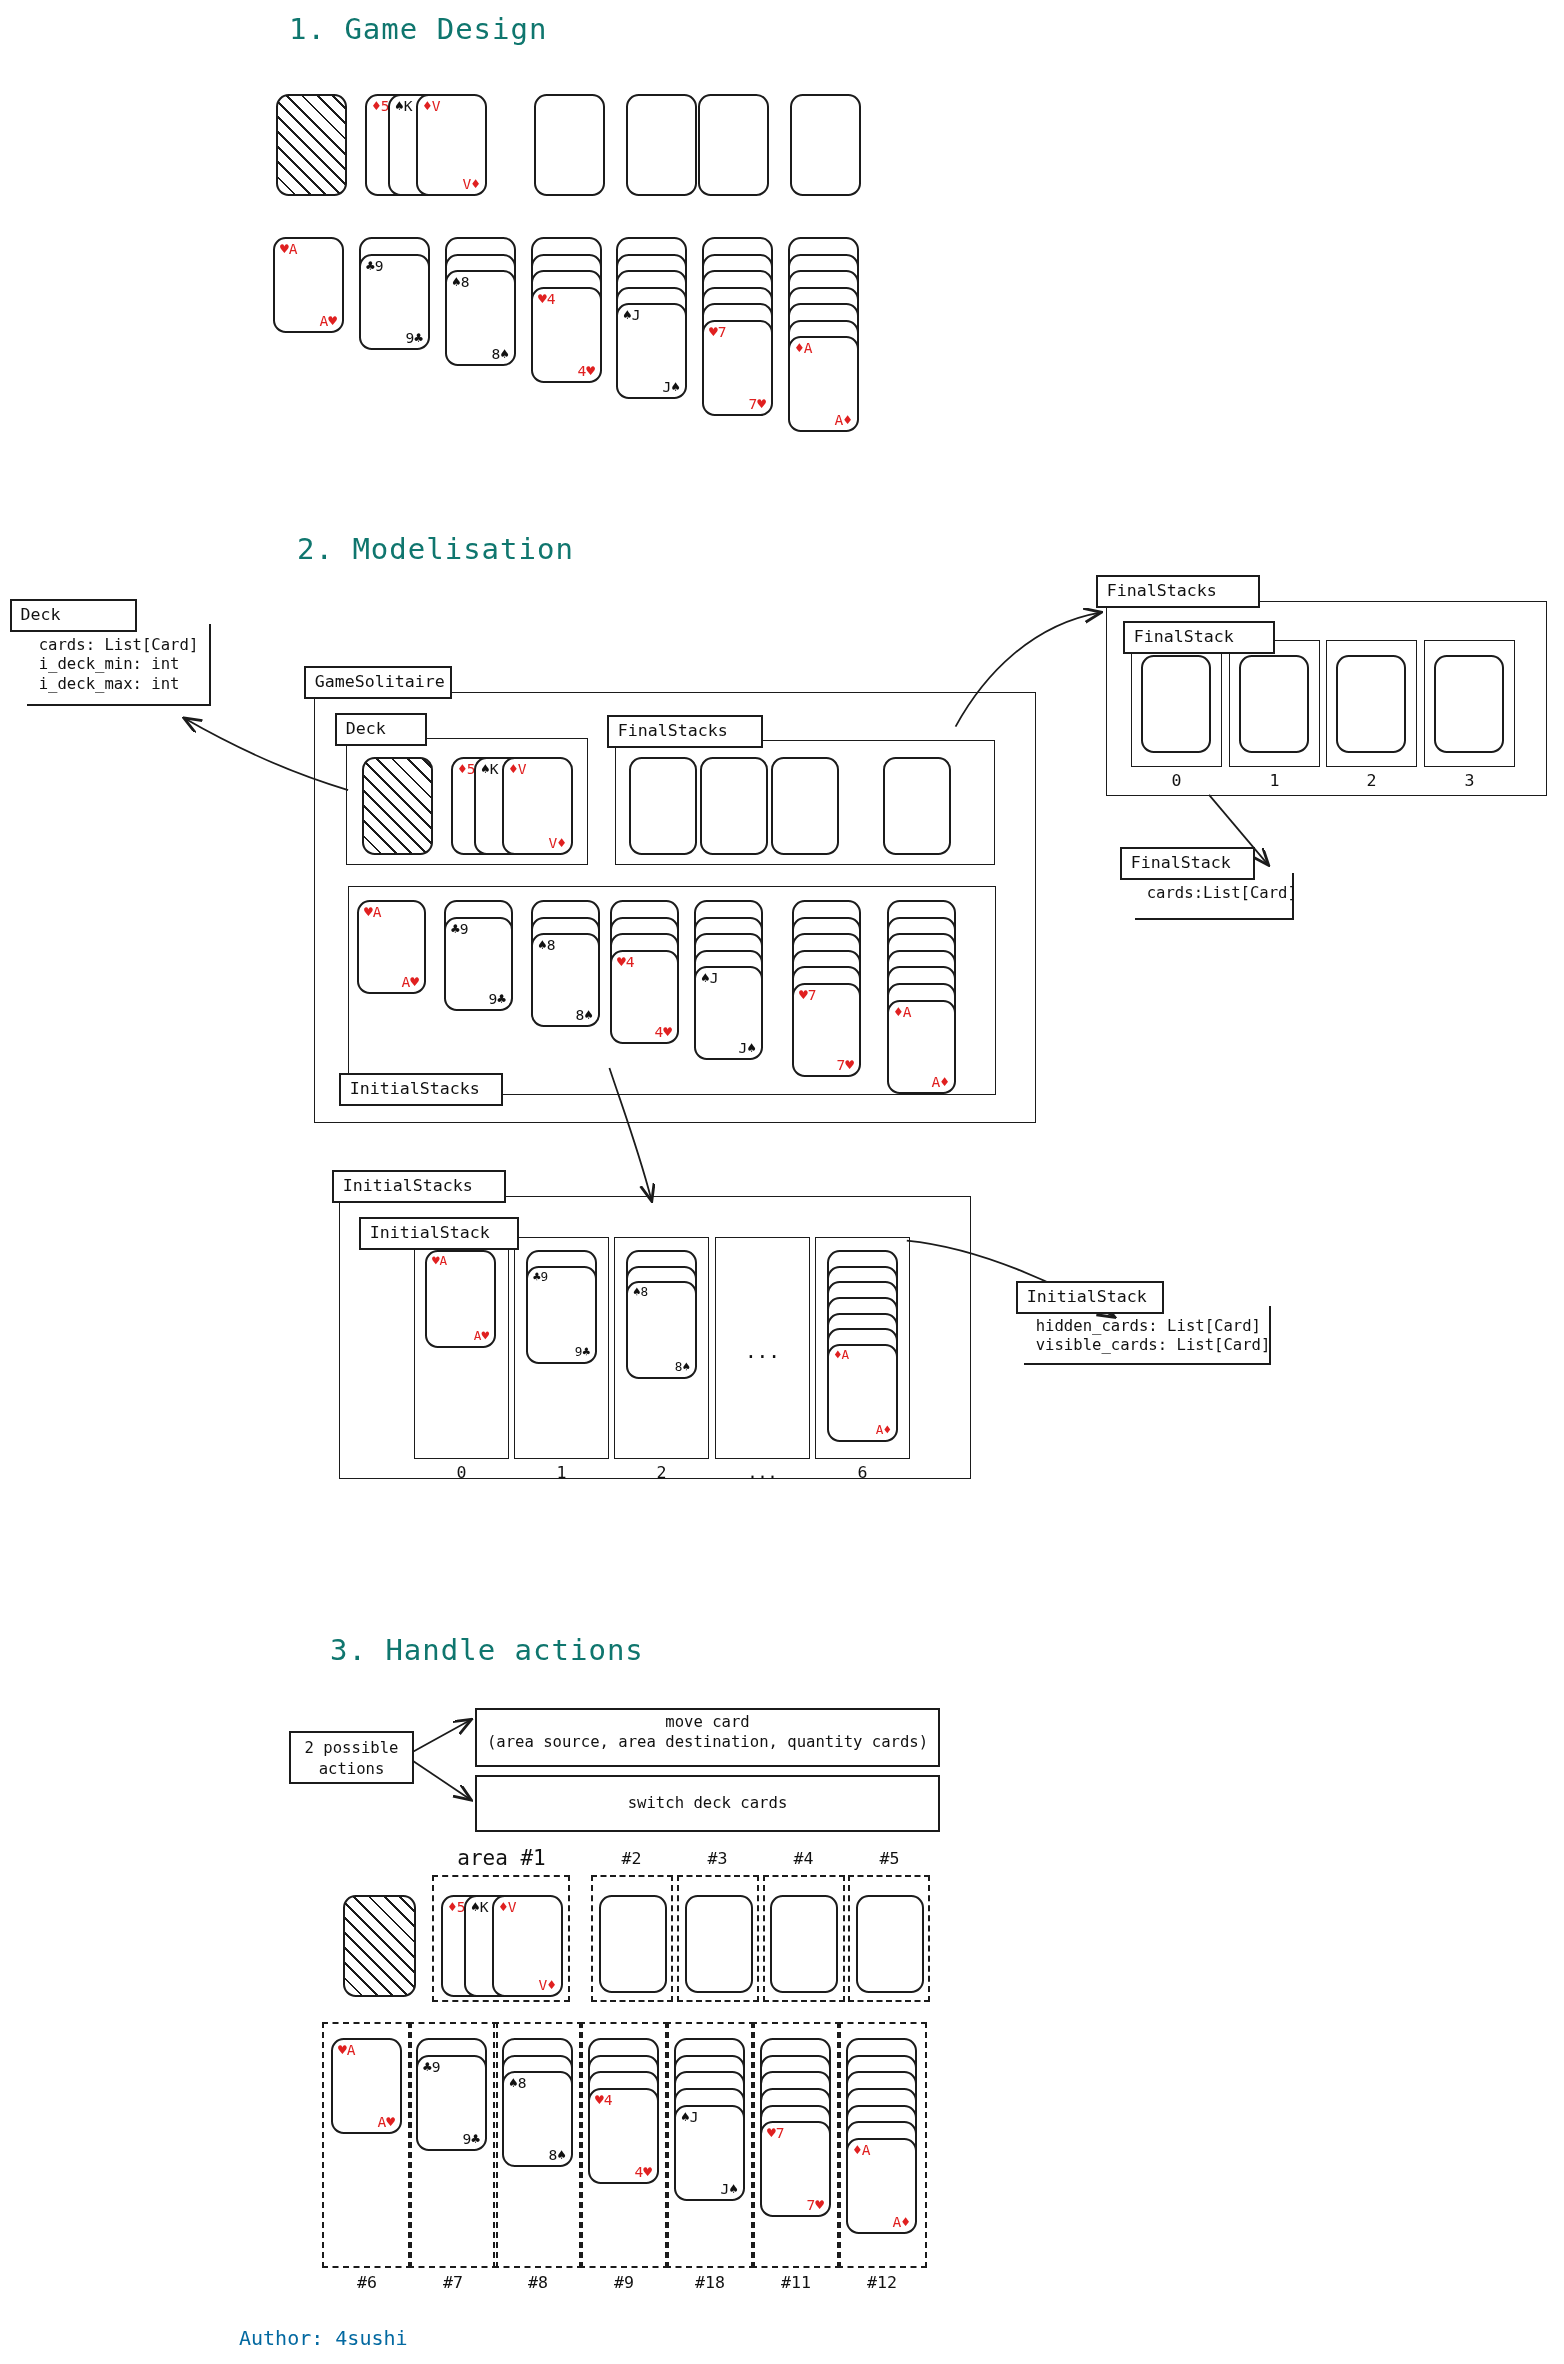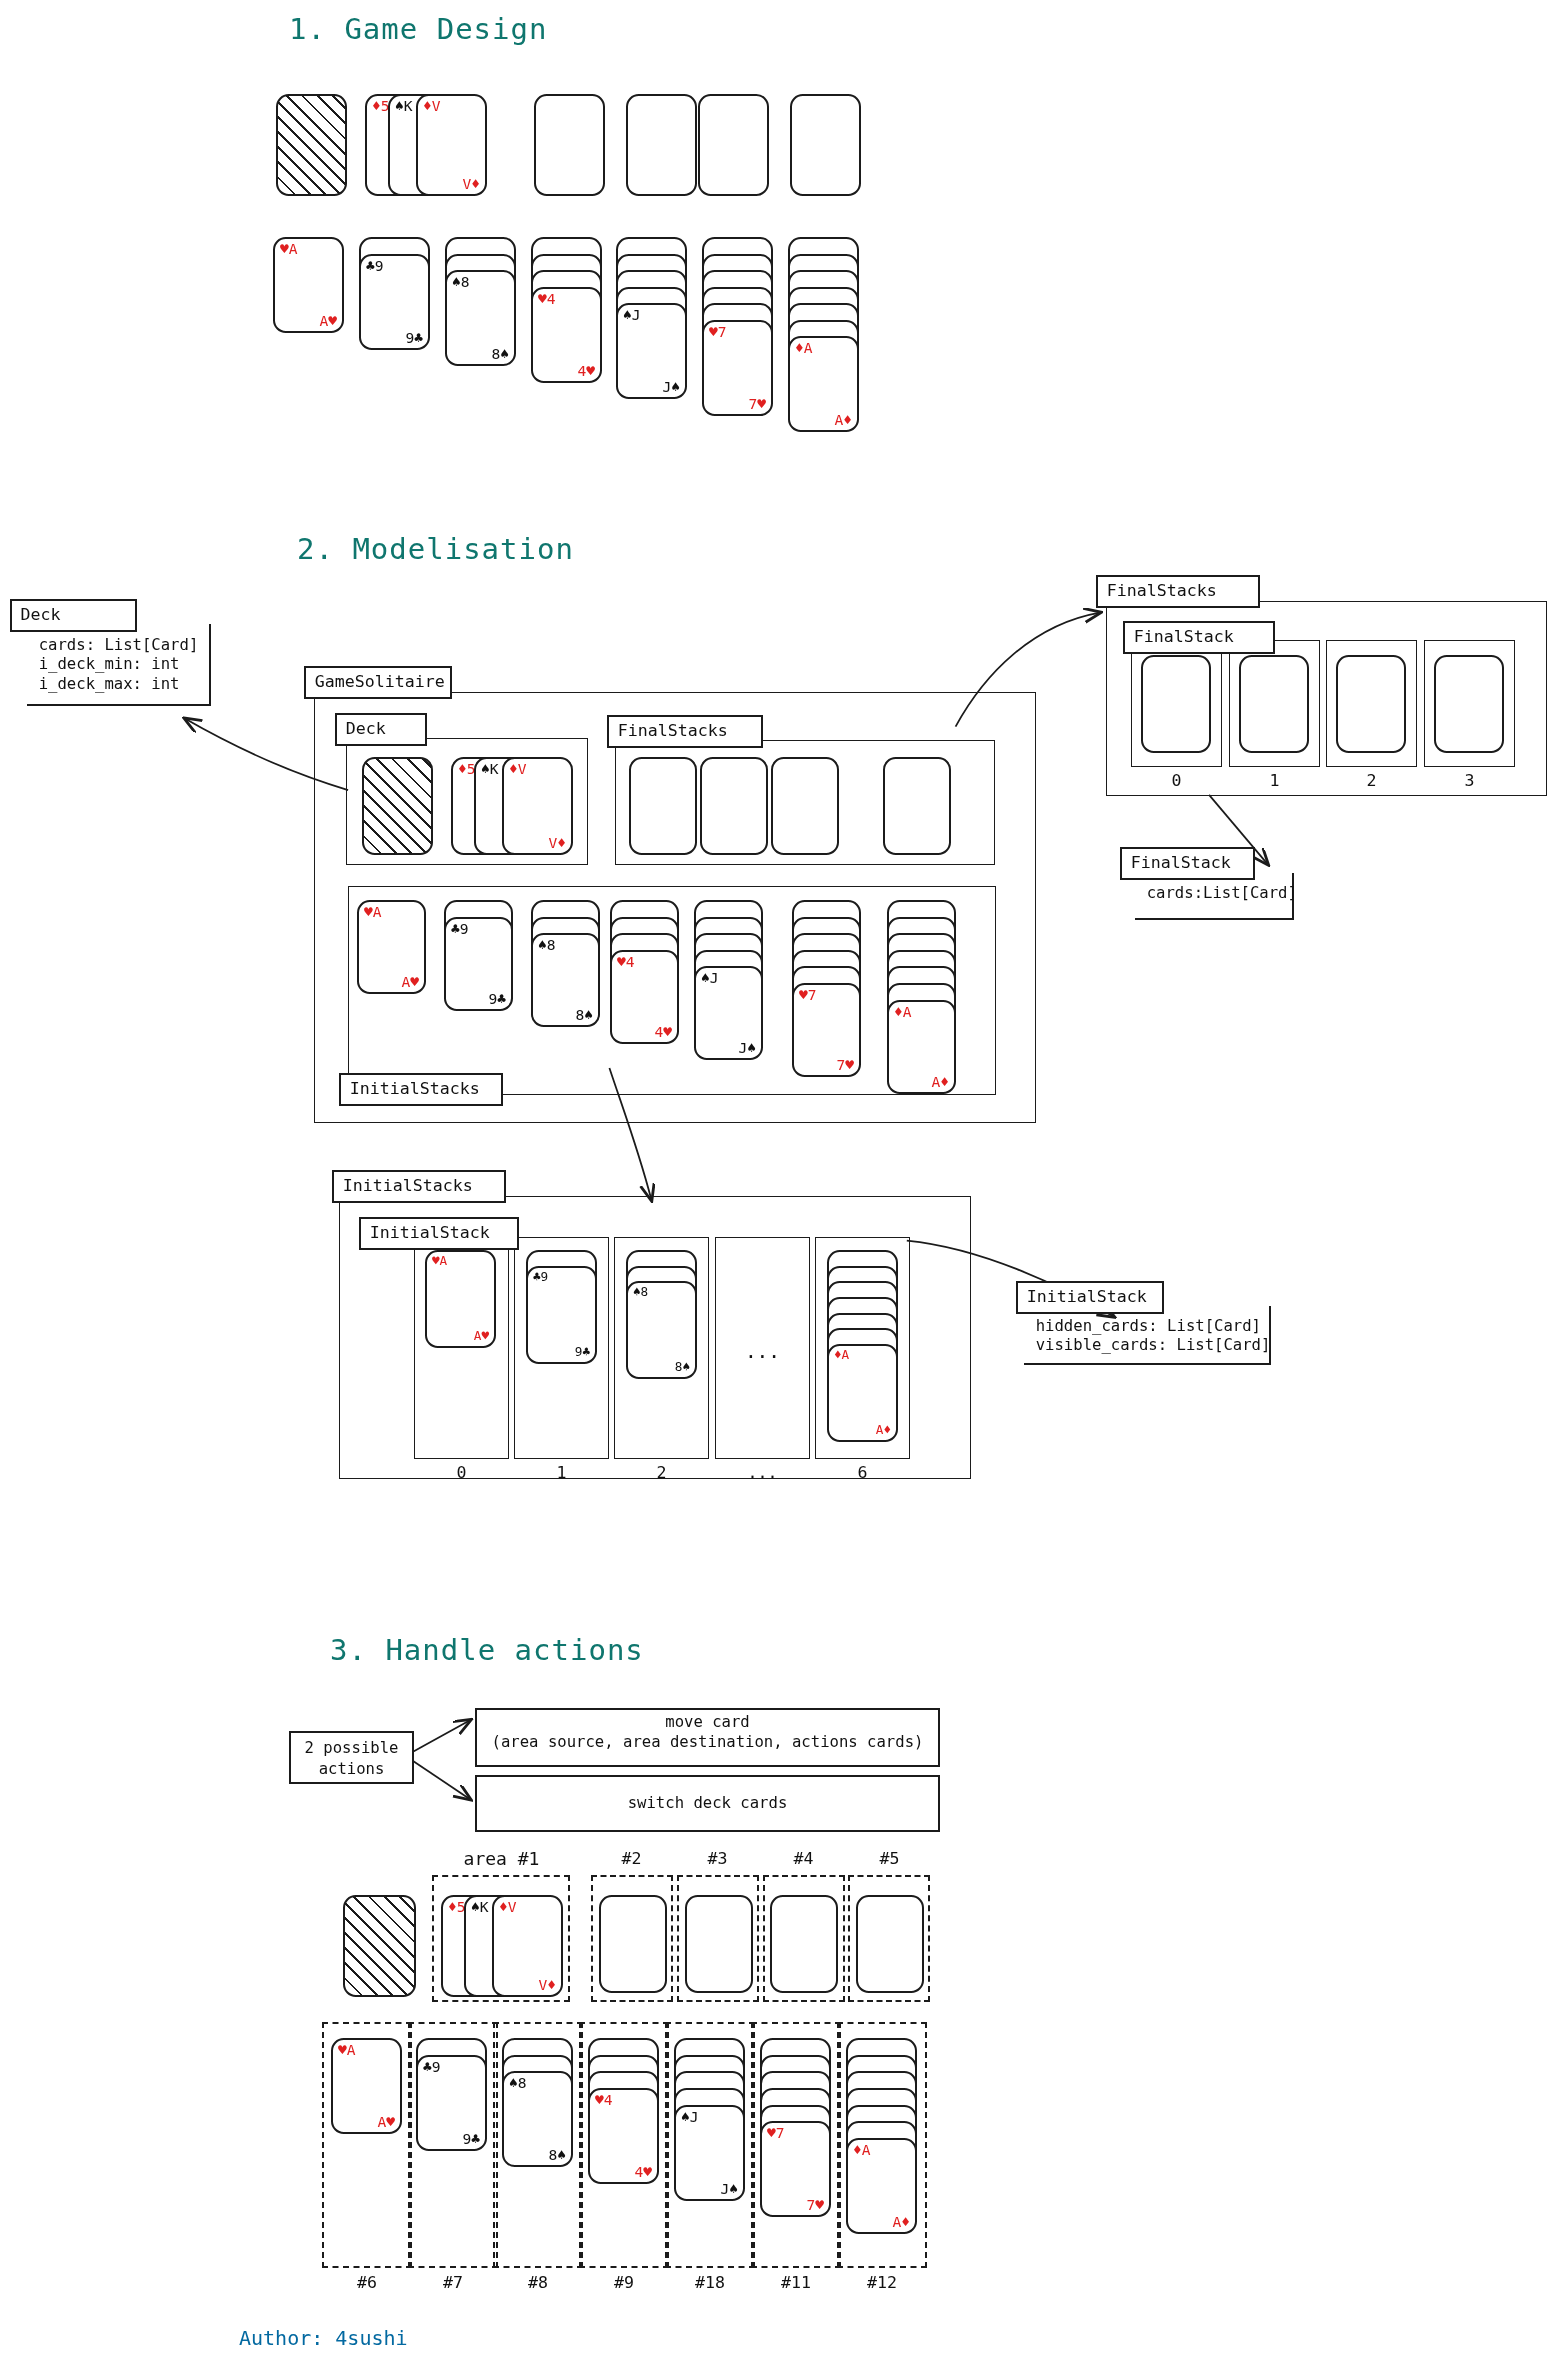--- a/index.html
+++ b/index.html
@@ -285,21 +285,21 @@
 visible_cards: List[Card]</div>
 
 <div class="abs section-title" style="left:330px;top:1633px;">3. Handle actions</div>
 
 <div class="box" style="left:289px;top:1731px;width:125px;height:53px;"></div>
 <div class="ctr" style="left:289px;top:1738px;width:125px;font-size:15.6px;line-height:20.5px;">2 possible
 actions</div>
 
 <div class="box" style="left:475px;top:1708px;width:465px;height:59px;"></div>
 <div class="ctr" style="left:475px;top:1713px;width:465px;font-size:15.6px;line-height:19.5px;">move card</div>
-<div class="ctr" style="left:475px;top:1733px;width:465px;font-size:15.6px;line-height:19.5px;">(area source, area destination, actions cards)</div>
+<div class="ctr" style="left:475px;top:1733px;width:465px;font-size:15.6px;line-height:19.5px;">(area source, area destination, quantity cards)</div>
 
 <div class="box" style="left:475px;top:1775px;width:465px;height:57px;"></div>
 <div class="ctr" style="left:475px;top:1794px;width:465px;font-size:15.6px;line-height:19.5px;">switch deck cards</div>
 
 <div id="s3-top">
     <div class="card back" style="left: 343px; top: 1895px; width: 73px; height: 102px;"></div>
     <div class="dashbox" style="left: 432px; top: 1875px; width: 138px; height: 127px;"></div>
     <div class="card" style="left: 441px; top: 1895px; width: 71px; height: 102px; z-index: 0;">
       <span class="tl red">♦5</span>
     </div>
@@ -311,21 +311,21 @@
       <span class="br red">V♦</span>
     </div>
     <div class="dashbox" style="left: 591px; top: 1875px; width: 82px; height: 127px;"></div>
     <div class="card" style="left: 599px; top: 1895px; width: 68px; height: 98px;"></div>
     <div class="dashbox" style="left: 677px; top: 1875px; width: 82px; height: 127px;"></div>
     <div class="card" style="left: 685px; top: 1895px; width: 68px; height: 98px;"></div>
     <div class="dashbox" style="left: 763px; top: 1875px; width: 82px; height: 127px;"></div>
     <div class="card" style="left: 770px; top: 1895px; width: 68px; height: 98px;"></div>
     <div class="dashbox" style="left: 848px; top: 1875px; width: 82px; height: 127px;"></div>
     <div class="card" style="left: 856px; top: 1895px; width: 68px; height: 98px;"></div>
-    <div class="ctr" style="left: 413px; top: 1848px; width: 177px; font-size: 18px;">area #1</div>
+    <div class="ctr" style="left: 413px; top: 1848px; width: 177px; font-size: 21px;">area #1</div>
     <div class="ctr" style="left: 571px; top: 1848px; width: 121px; font-size: 16.6px;">#2</div>
     <div class="ctr" style="left: 657px; top: 1848px; width: 121px; font-size: 16.6px;">#3</div>
     <div class="ctr" style="left: 743px; top: 1848px; width: 121px; font-size: 16.6px;">#4</div>
     <div class="ctr" style="left: 829px; top: 1848px; width: 121px; font-size: 16.6px;">#5</div>
   </div>
 <div id="s3-bot">
     <div class="dashbox" style="left: 322px; top: 2022px; width: 90px; height: 246px;"></div>
     <div class="card" style="left: 331px; top: 2038px; width: 71px; height: 96px; z-index: 20;">
       <span class="tl red">♥A</span>
       <span class="br red">A♥</span>

